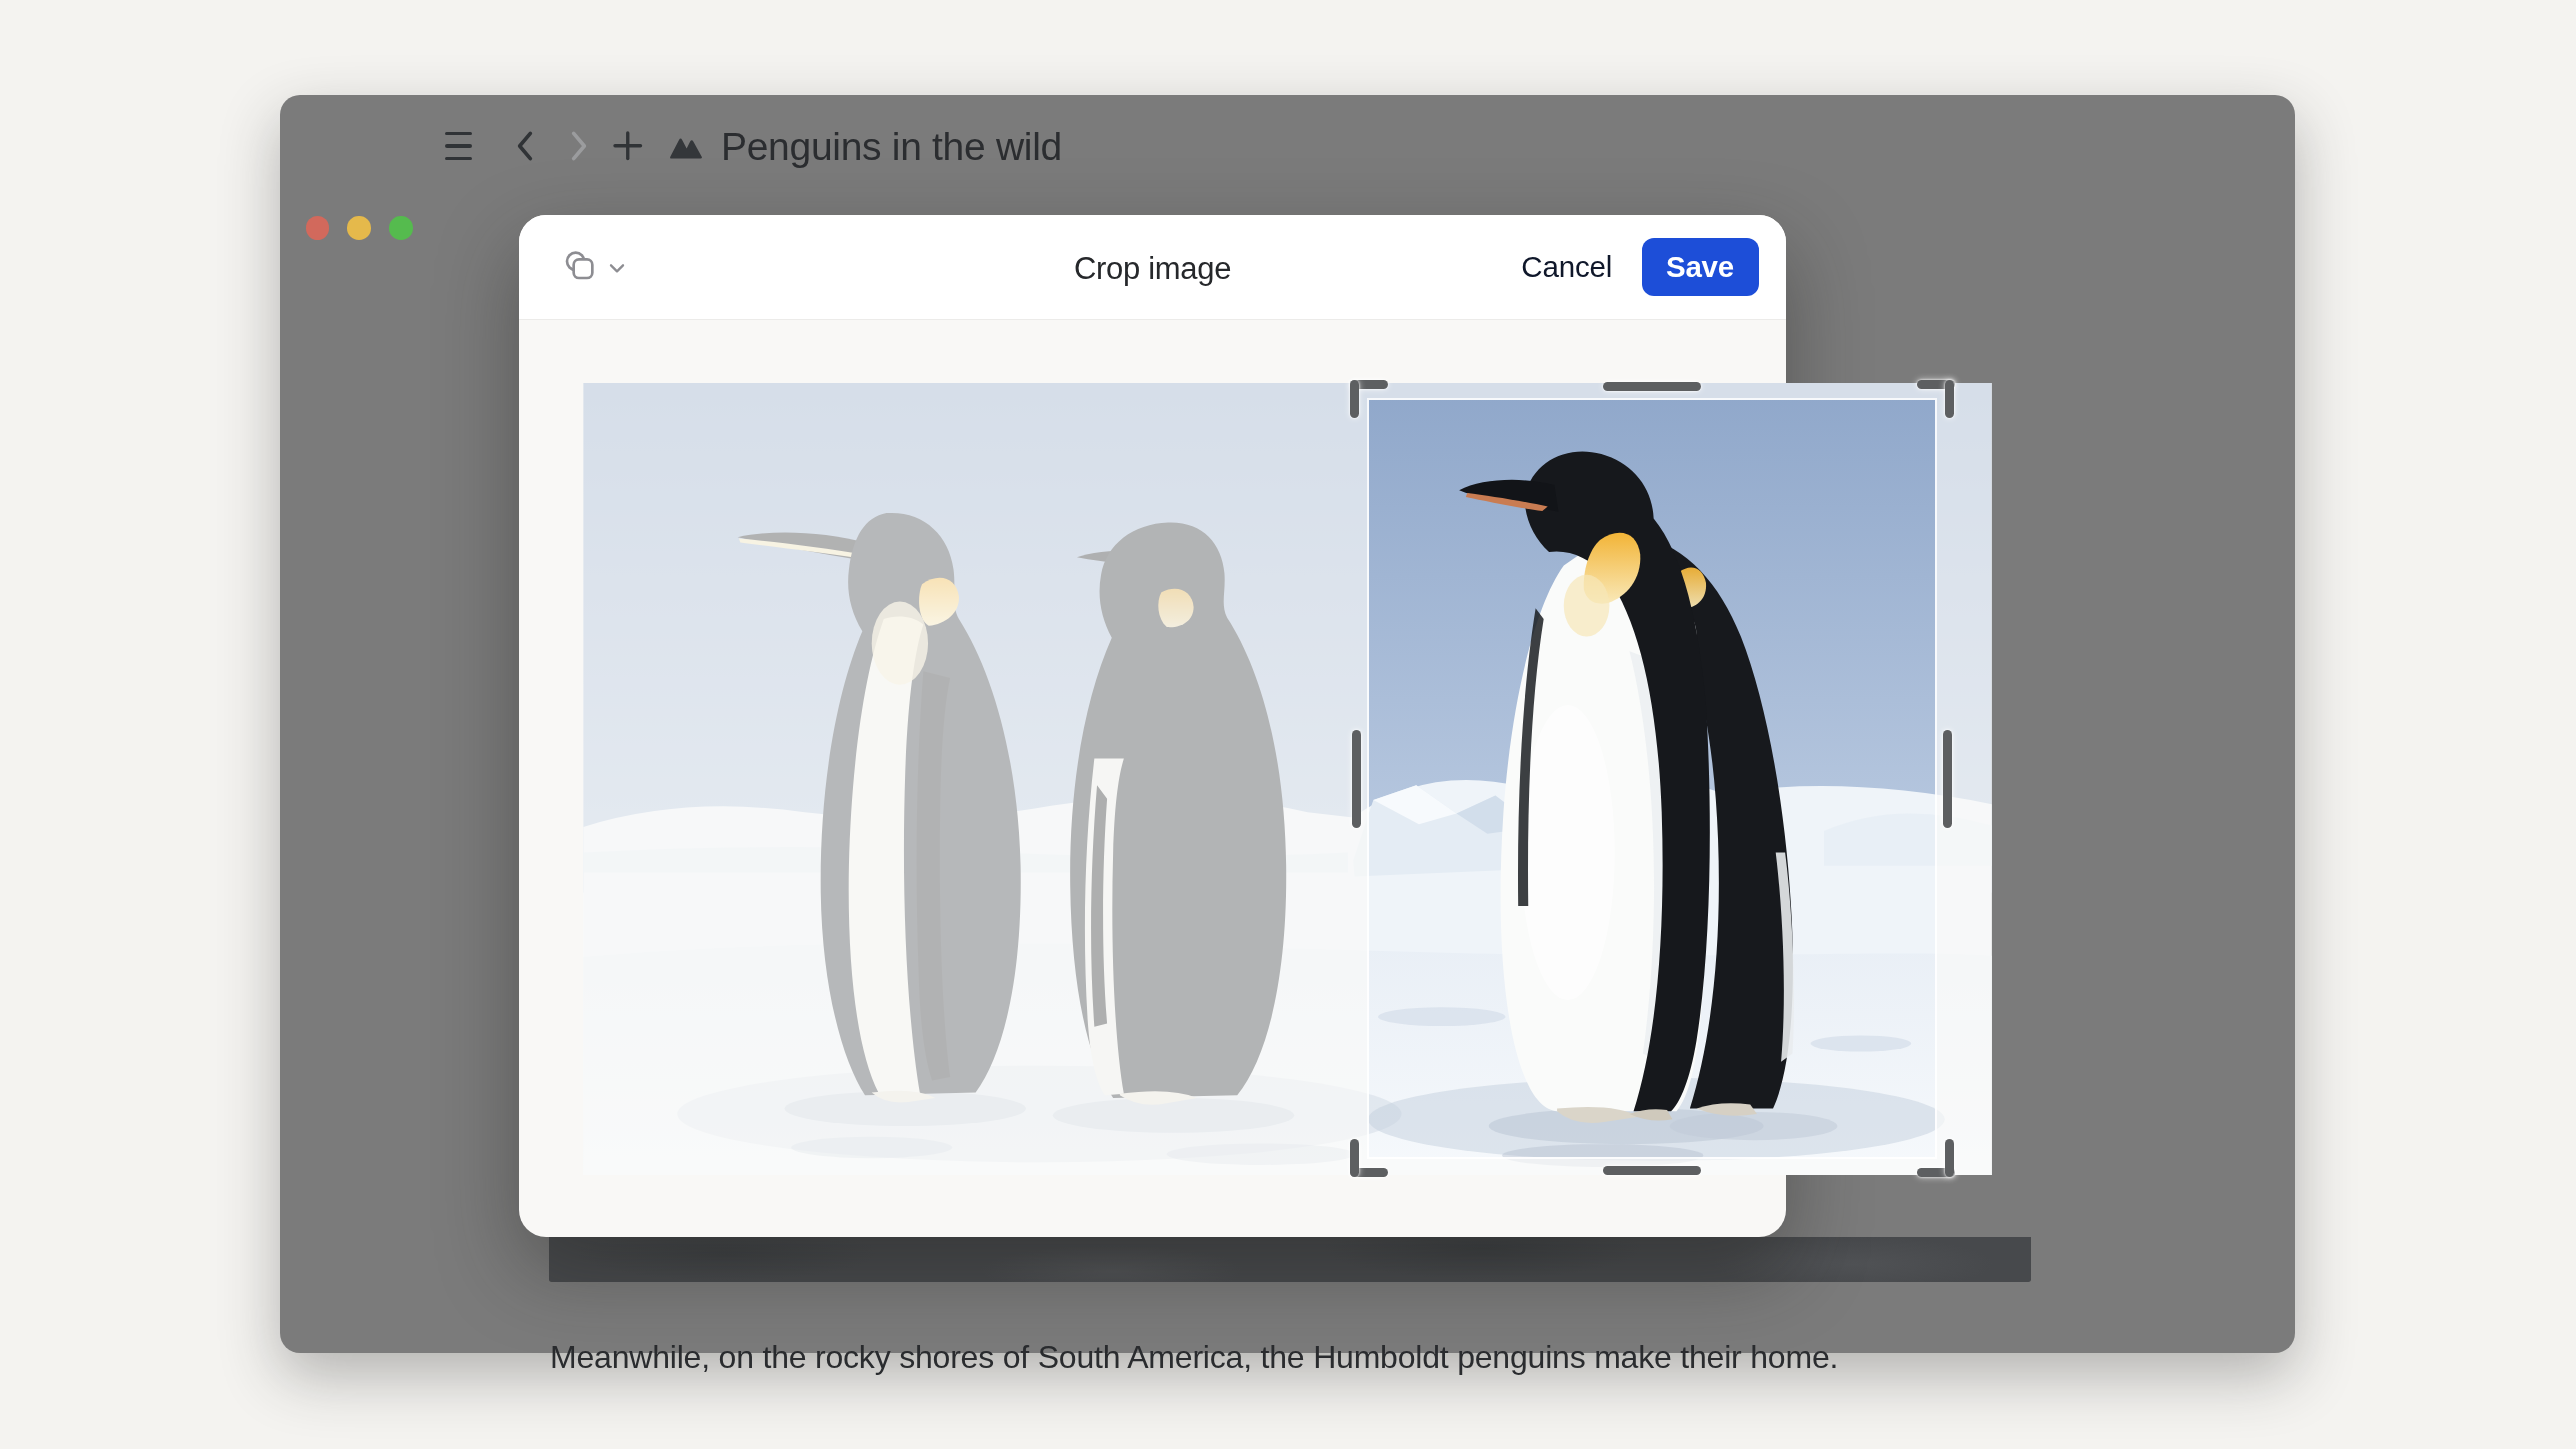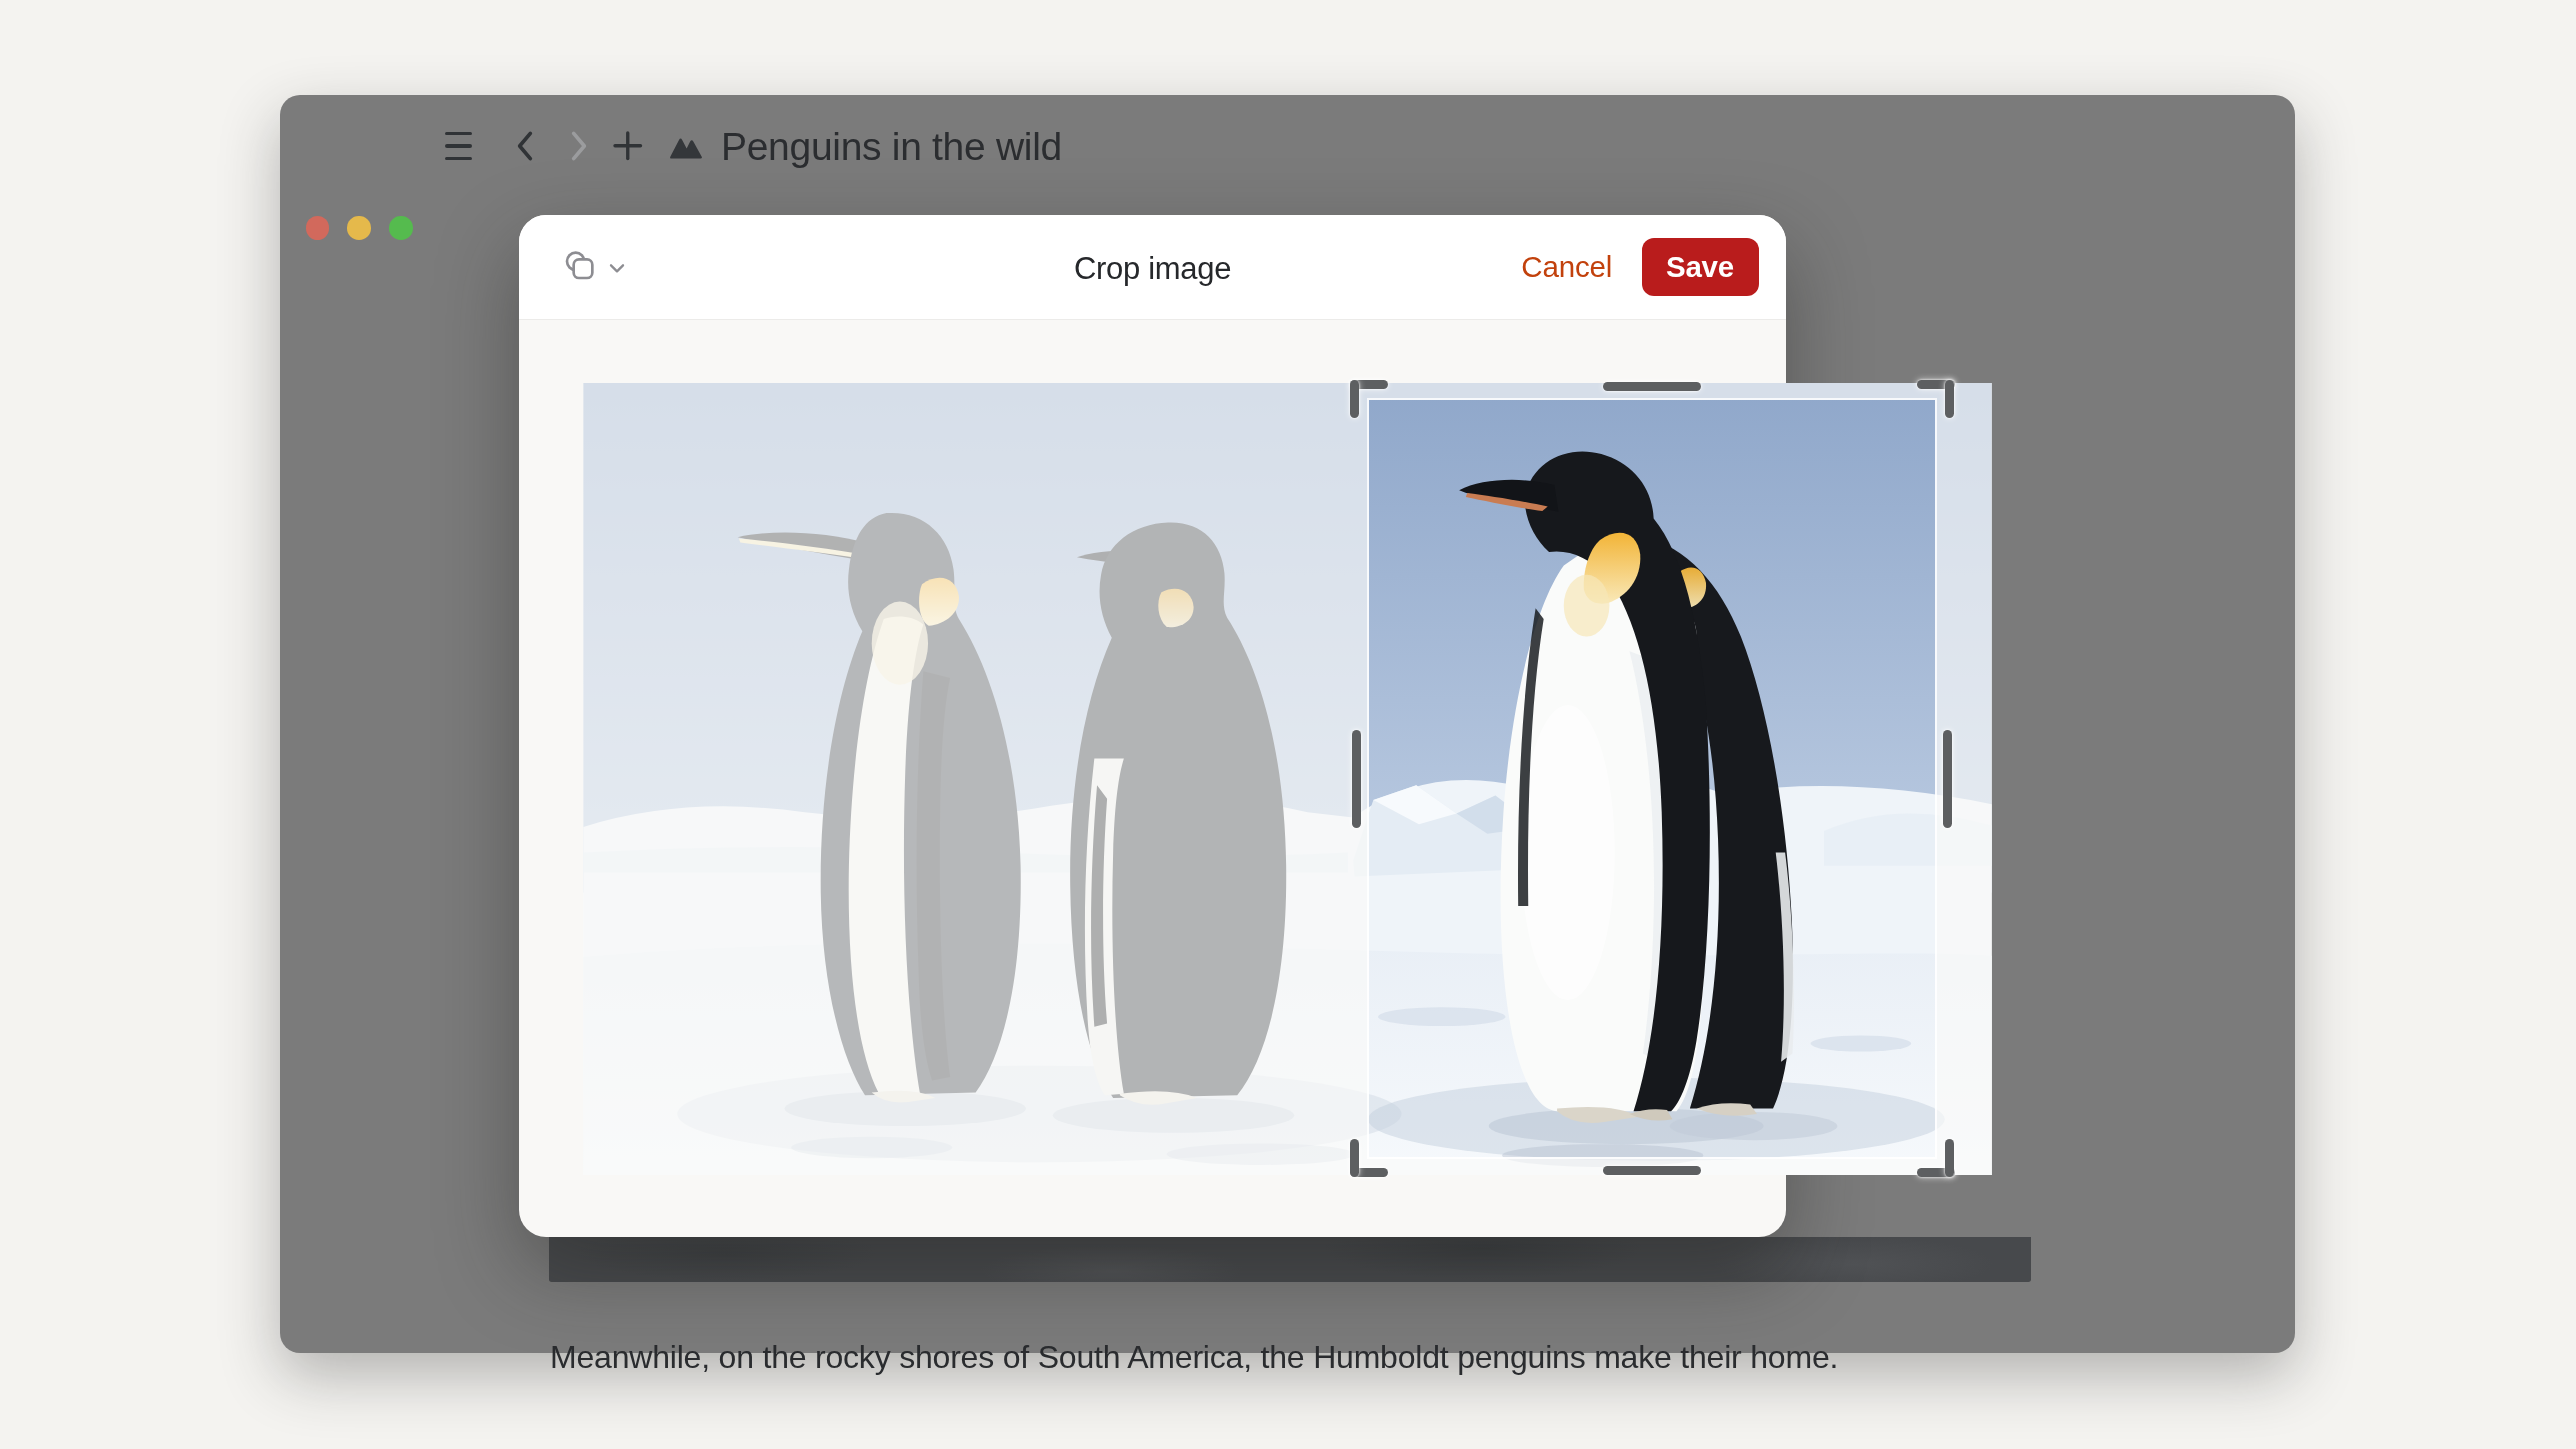--- a/index.html
+++ b/index.html
@@ -61,23 +61,23 @@
     display:flex; align-items:center; gap:8px; cursor:default;
   }
   .modal-title {
     position:absolute; left:0; right:0; top:36px; text-align:center;
     font-size:31px; font-weight:500; color:#26282B; letter-spacing:-0.3px;
   }
   .header-actions {
     position:absolute; right:27.5px; top:0; height:104px;
     display:flex; align-items:center; gap:29.5px;
   }
-  .cancel-btn { font-size:29.5px; color:#c2410c; letter-spacing:-0.2px; }
+  .cancel-btn { font-size:29.5px; color:#0f172a; letter-spacing:-0.2px; }
   .save-btn {
-    width:117px; height:58px; border-radius:12px; background:#b91c1c;
+    width:117px; height:58px; border-radius:12px; background:#1d4ed8;
     display:flex; align-items:center; justify-content:center;
     font-size:29.5px; font-weight:600; color:#FFFFFF; letter-spacing:-0.2px;
   }
 
   
   .photo-wrap { position:absolute; left:64px; top:168px; width:1409px; height:792px; }
   .photo-clip { position:absolute; inset:0; overflow:hidden; }
   .photo-clip svg { position:absolute; inset:0; display:block; }
   .wash-hole {
     position:absolute; left:784px; top:14.8px; width:570px; height:761px;

